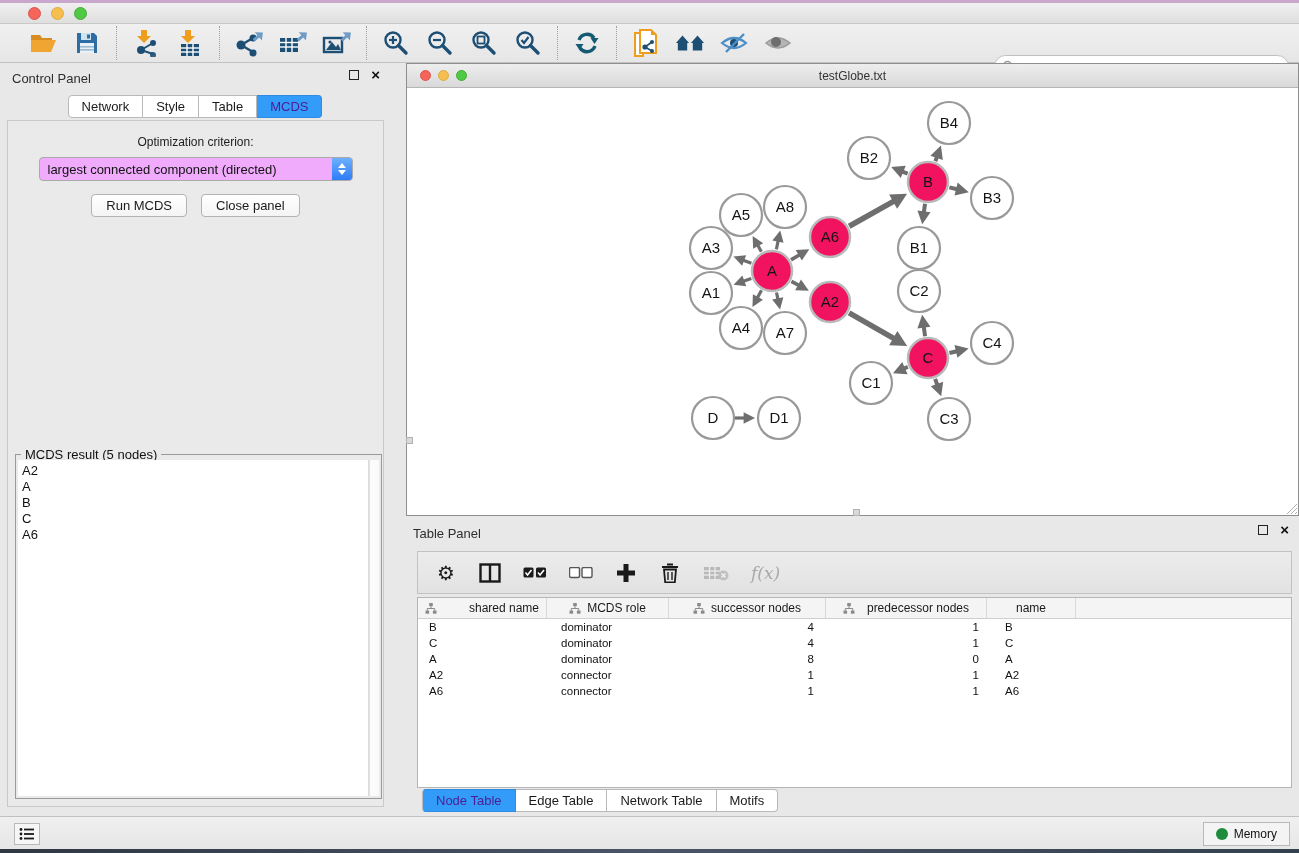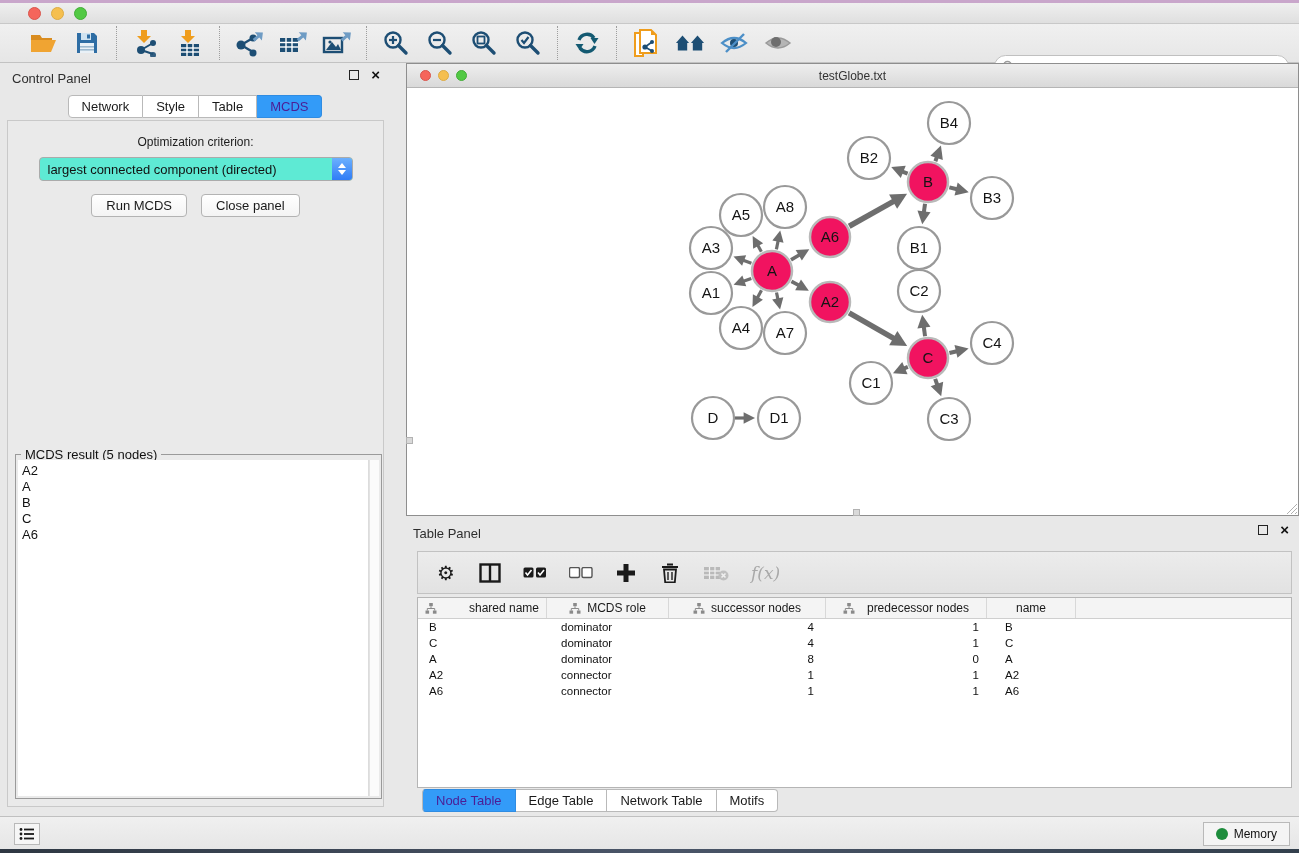--- a/index.html
+++ b/index.html
@@ -38,21 +38,21 @@
   .cp-tabs { position:absolute; left:0; top:32px; width:100%; display:flex; justify-content:center; }
   .tabrow { display:flex; }
   .tab { font-size:13px; color:#1a1a1a; background:#fff; border:1px solid #b9b9b9; border-left:none;
     padding:3px 13px; cursor:default; }
   .tabrow .tab:first-child { border-left:1px solid #b9b9b9; border-radius:4px 0 0 4px; }
   .tabrow .tab:last-child { border-radius:0 4px 4px 0; }
   .tab.sel { background:#339bf8; color:#4c1d95; border-color:#2f8ce2; }
   .cp-body { position:absolute; left:7px; top:57px; width:377px; height:687px;
     background:#eaeaea; border:1px solid #c9c9c9; }
   .opt-label { margin-top:14px; text-align:center; font-size:12px; color:#1c1c1c; }
-  .select { position:relative; margin:8px auto 0; width:314px; height:24px; background:#5eead4;
+  .select { position:relative; margin:8px auto 0; width:314px; height:24px; background:#f0abfc;
     border:1px solid #ababab; border-radius:4px; display:flex; align-items:center; }
   .select .val { flex:1; font-size:13px; color:#111; padding-left:8px; white-space:nowrap; overflow:hidden; }
   .stepper { width:20px; height:22px; margin-right:0; border-radius:0 3px 3px 0;
     background:linear-gradient(#6cb0fe,#2f7cf6); display:flex; flex-direction:column; align-items:center; justify-content:center; gap:2px; }
   .tri-up { width:0; height:0; border-left:4px solid transparent; border-right:4px solid transparent; border-bottom:5px solid #fff; }
   .tri-dn { width:0; height:0; border-left:4px solid transparent; border-right:4px solid transparent; border-top:5px solid #fff; }
   .btn-row { margin-top:13px; display:flex; justify-content:center; gap:14px; }
   .btn { font-size:13px; color:#1a1a1a; background:linear-gradient(#ffffff,#f4f4f4);
     border:1px solid #b3b3b3; border-radius:4px; padding:3px 14px; font-family:"Liberation Sans",sans-serif; }
   .result-group { position:absolute; left:7px; top:333px; width:367px; height:345px;

